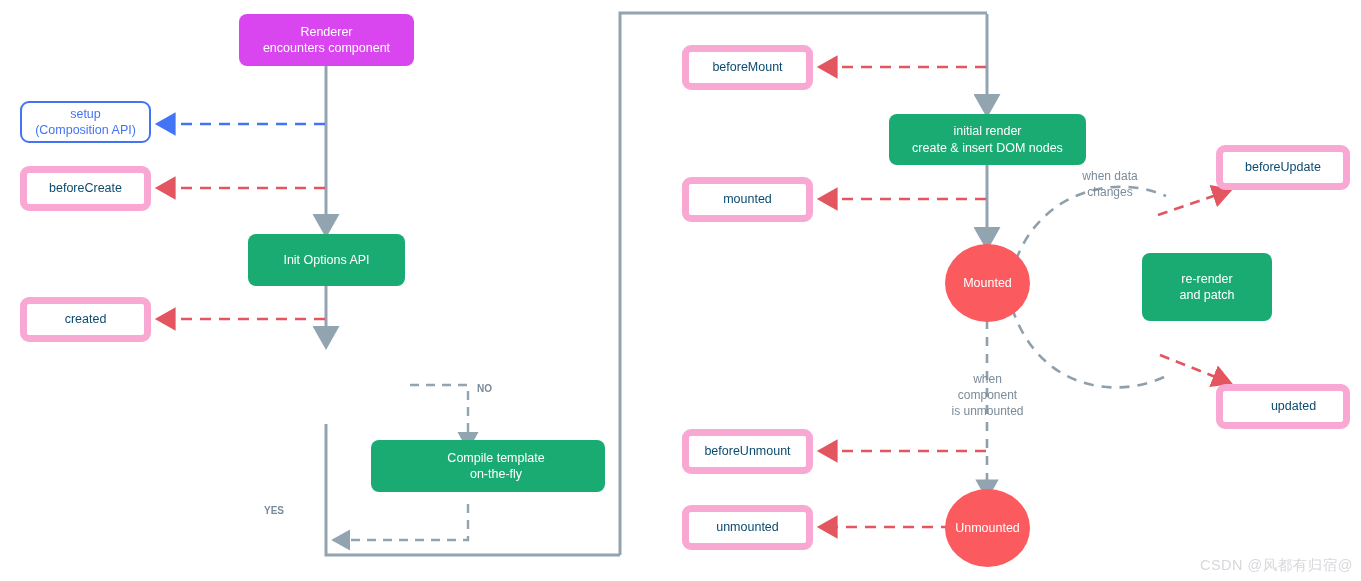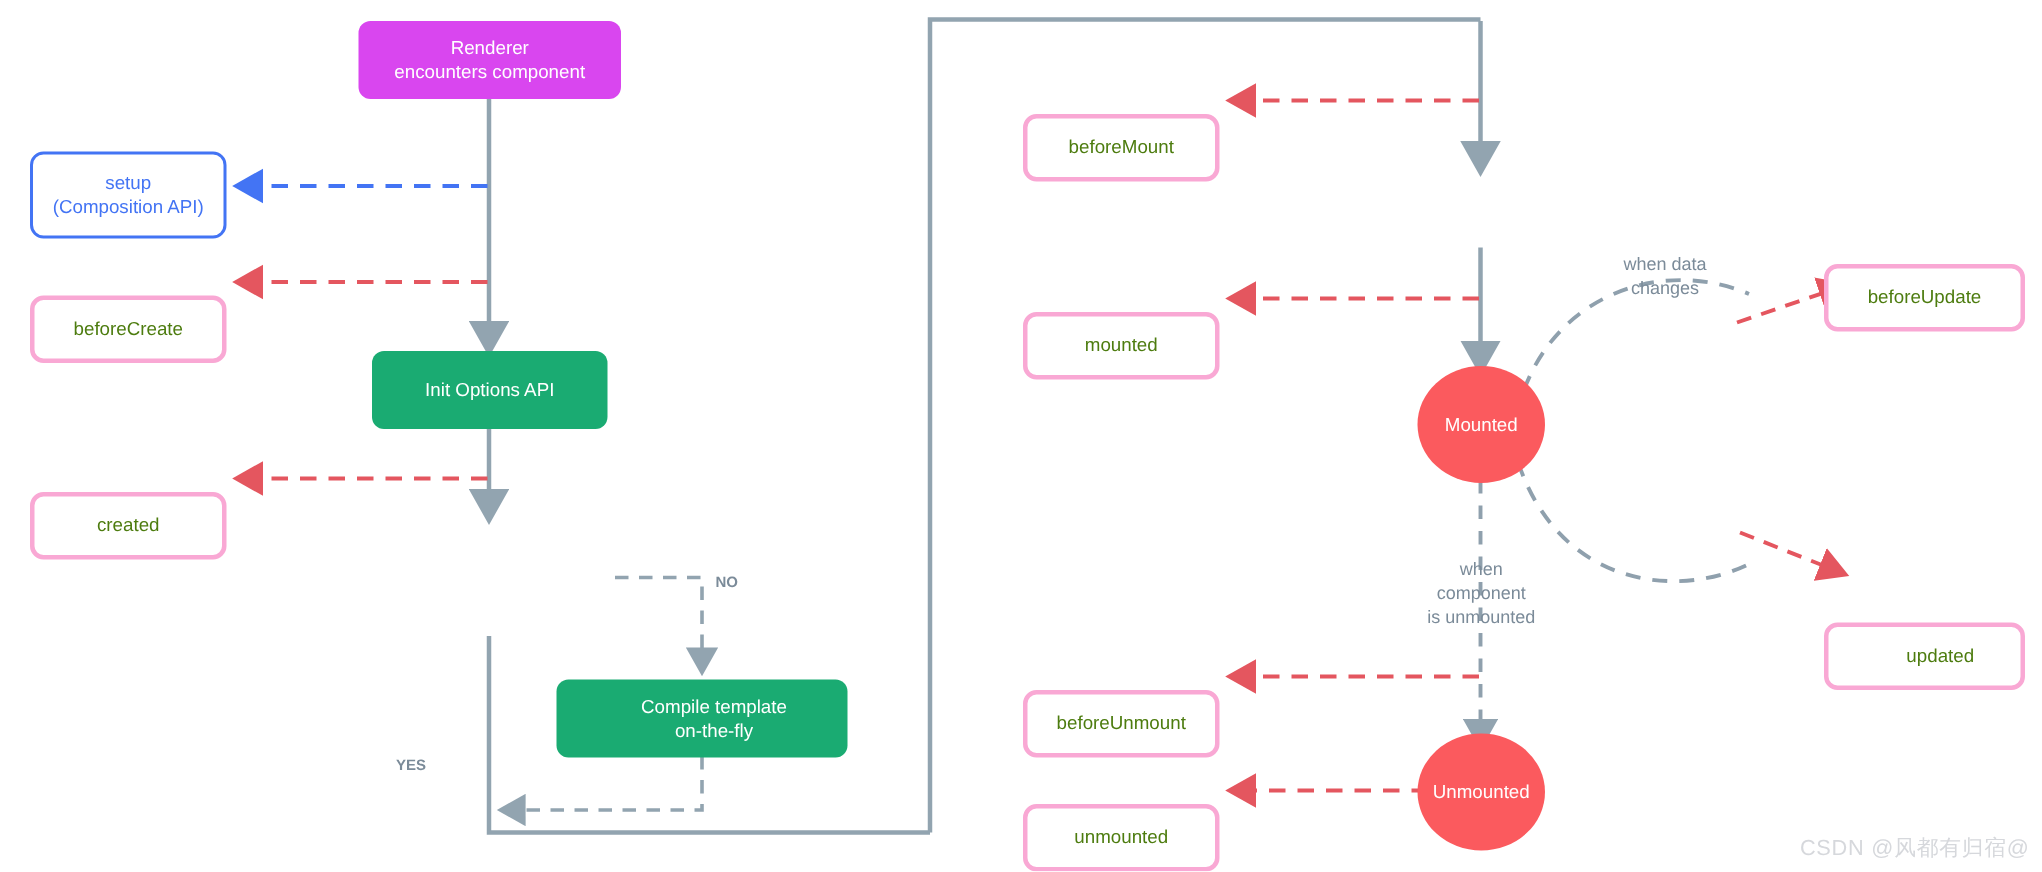--- a/index.html
+++ b/index.html
@@ -34,24 +34,23 @@
     text-align: center;
     line-height: 1.3;
     font-size: 12.5px;
   }
   .node.solid {
     color: #ffffff;
     border-radius: 8px;
   }
   .node.hook {
     background: #ffffff;
-    border: 3px solid #f9a8d4;
-    color: #4d7c0f;
+    border: 7px solid #f9a8d4;
+    color: #0c4a6e;
     border-radius: 9px;
-    margin-top: 31px;
   }
   .node.setup-box {
     background: #ffffff;
     border: 2px solid #4374f4;
     color: #4374f4;
     border-radius: 9px;
   }
   .node.blue { background: #d946ef; }
   .node.green { background: #1aab72; }
   .node.circle {
@@ -199,63 +198,71 @@
     <g>
       <path d="M952,527 L822,527" stroke="#e4565f" stroke-width="2.6" fill="none" stroke-dasharray="11 8" marker-end="url(#ah-red)"></path>
     </g>
   </svg>
 
   <div class="node solid blue" style="left:239px; top:14px; width:175px; height:52px;">
     <span style="white-space:pre-line">Renderer
 encounters component</span>
   </div>
 
-  <div class="node setup-box" style="left:20px; top:101px; width:131px; height:58px;">
+  <div class="node setup-box" style="left:20px; top:101px; width:131px; height:42px;">
     <span style="white-space:pre-line">setup
 (Composition API)</span>
   </div>
 
   <div class="node hook" style="left:20px; top:166px; width:131px; height:45px;">
     <span>beforeCreate</span>
   </div>
 
   <div class="node solid green" style="left:248px; top:234px; width:157px; height:52px;">
     <span>Init Options API</span>
   </div>
 
   <div class="node hook" style="left:20px; top:297px; width:131px; height:45px;">
     <span>created</span>
   </div>
 
 
-  <div class="node solid green" style="left:371px; top:453px; width:194px; height:52px;padding-left:16px;">
+  <div class="node solid green" style="left:371px; top:440px; width:234px; height:52px;padding-left:16px;">
     <span style="white-space:pre-line">Compile template
 on-the-fly</span>
   </div>
 
   <div class="edge-label strong" style="left:477px; top:382px;">NO</div>
   <div class="edge-label strong" style="left:264px; top:504px;">YES</div>
 
   <div class="node hook" style="left:682px; top:45px; width:131px; height:45px;">
     <span>beforeMount</span>
   </div>
 
+  <div class="node solid green" style="left:889px; top:114px; width:197px; height:51px;">
+    <span style="white-space:pre-line">initial render
+create &amp; insert DOM nodes</span>
+  </div>
 
   <div class="node hook" style="left:682px; top:177px; width:131px; height:45px;">
     <span>mounted</span>
   </div>
 
   <div class="node circle" style="left:945px; top:244px; width:85px; height:78px;">
     <span>Mounted</span>
   </div>
 
   <div class="node hook" style="left:1216px; top:145px; width:134px; height:45px;">
     <span>beforeUpdate</span>
   </div>
 
+  <div class="node solid green" style="left:1142px; top:253px; width:130px; height:68px;">
+    <span style="white-space:pre-line">re-render
+and patch</span>
+  </div>
 
   <div class="node hook" style="left:1216px; top:384px; width:134px; height:45px;padding-left:21px;">
     <span>updated</span>
   </div>
 
   <div class="node hook" style="left:682px; top:429px; width:131px; height:45px;">
     <span>beforeUnmount</span>
   </div>
 
   <div class="node hook" style="left:682px; top:505px; width:131px; height:45px;">

